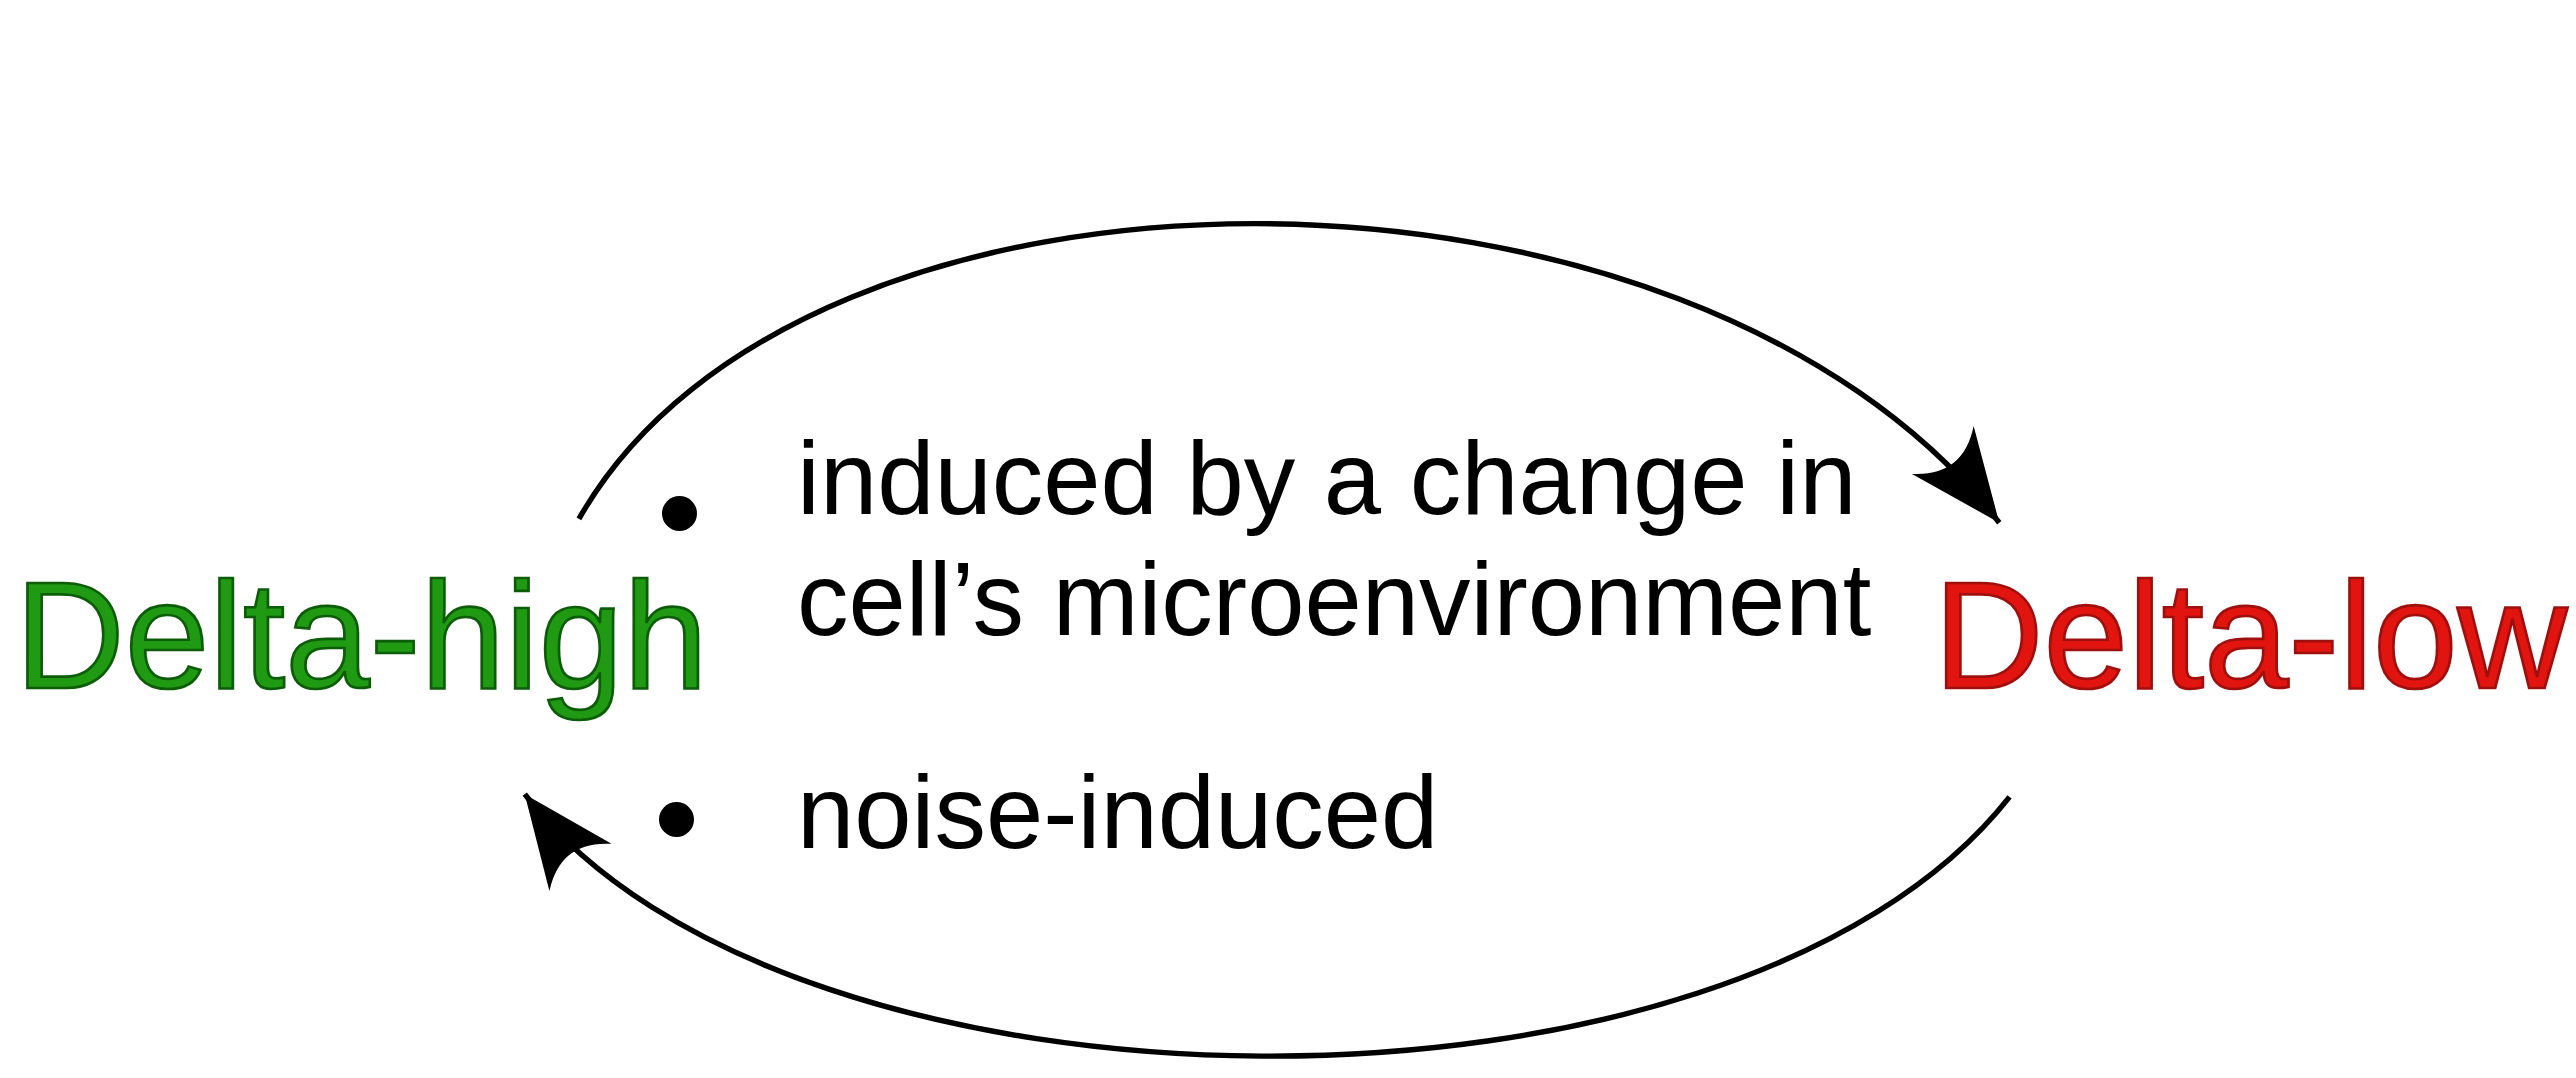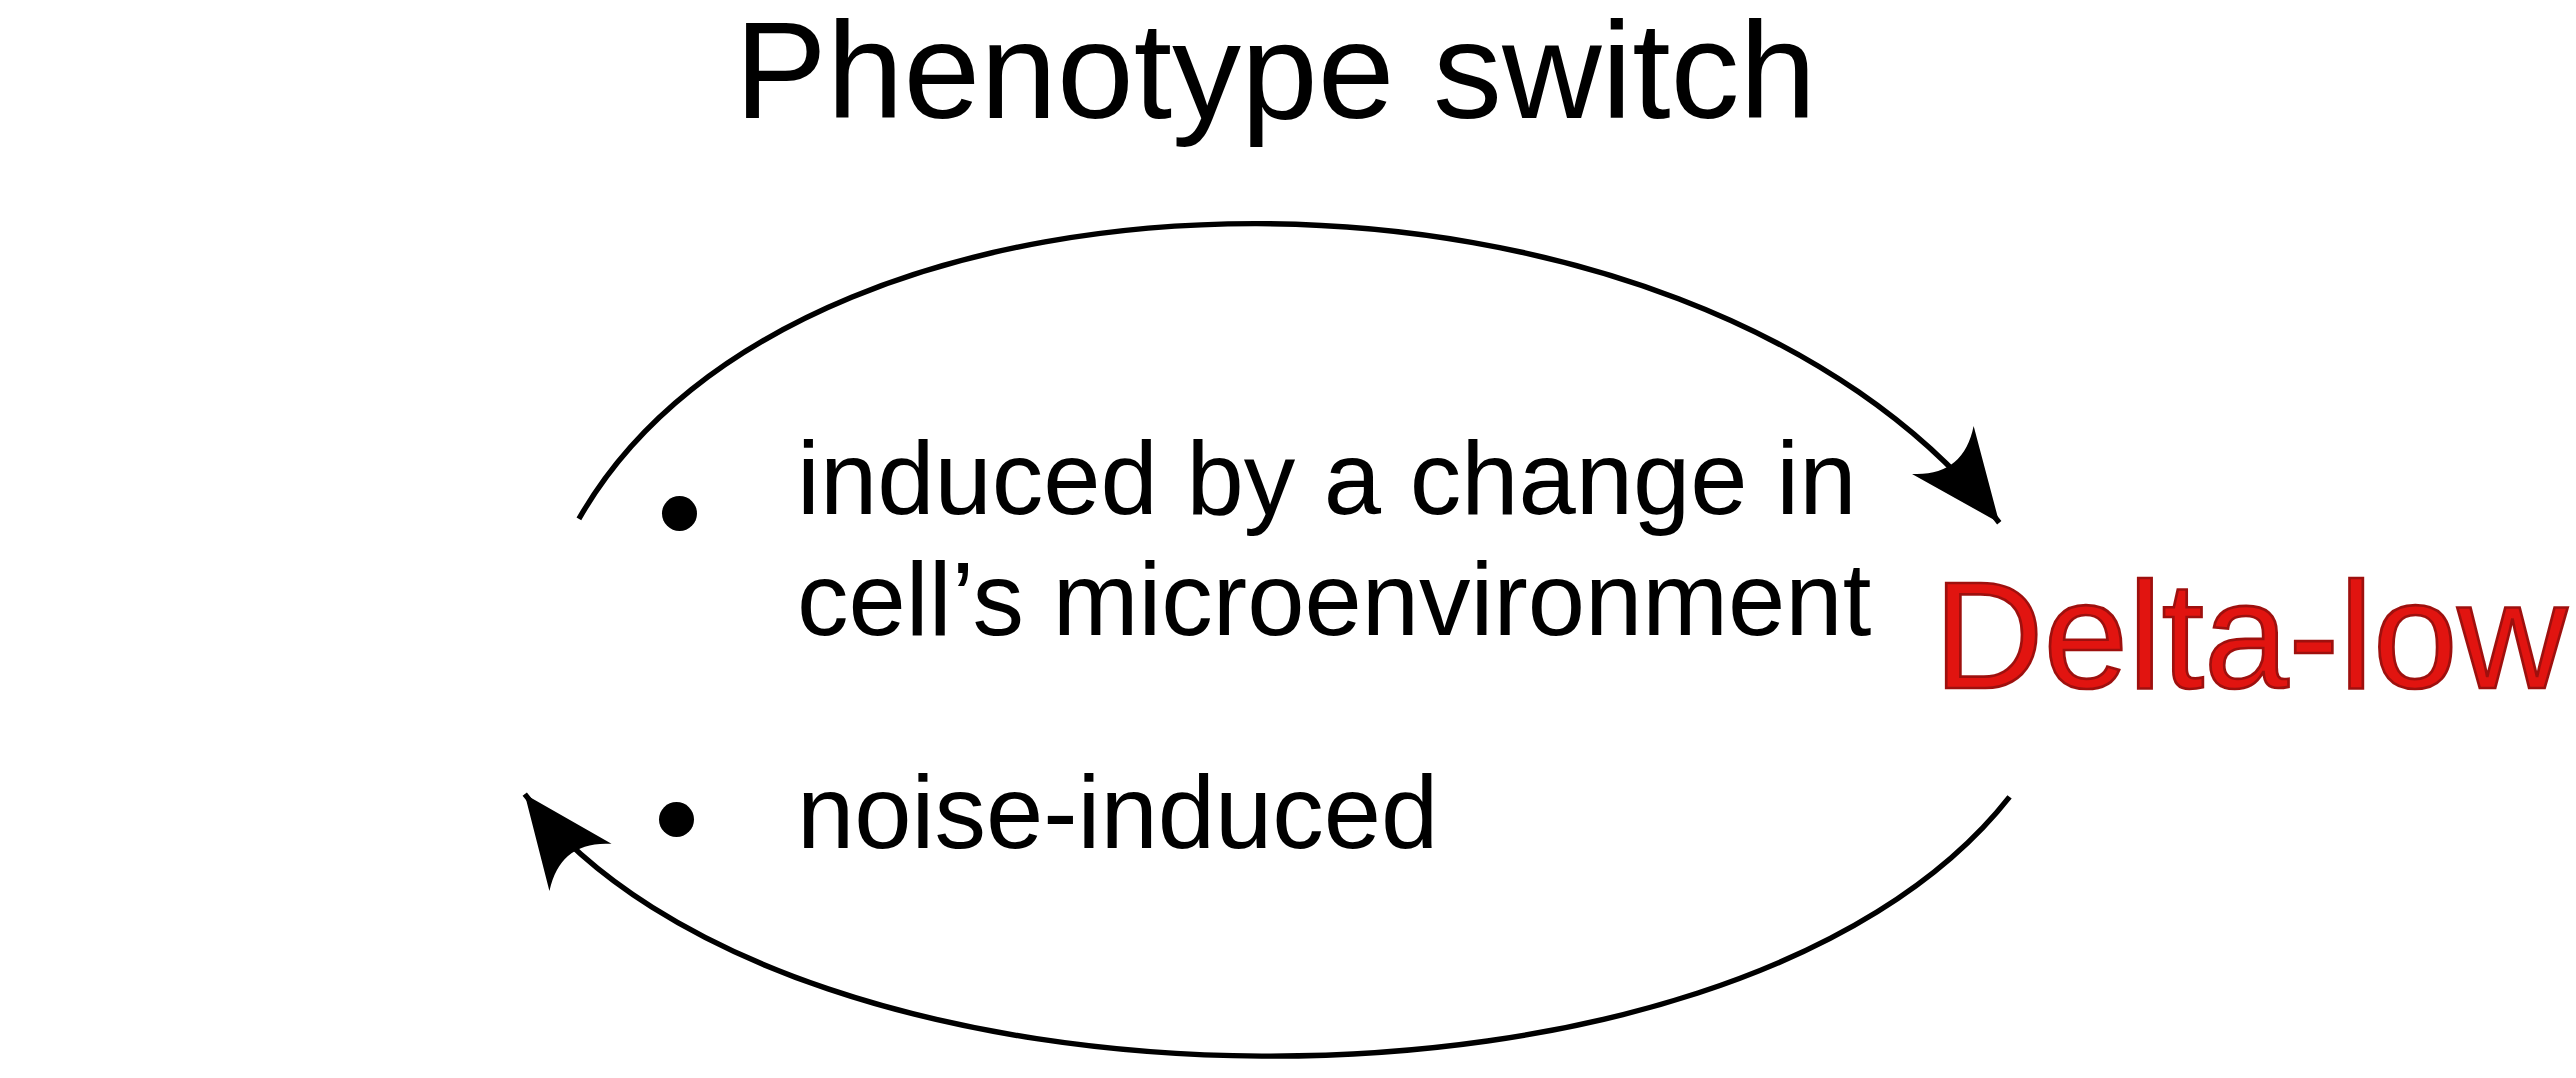--- a/index.html
+++ b/index.html
@@ -76,22 +76,22 @@
   <svg class="arrows-svg" viewBox="0 0 4754 1990" aria-hidden="true">
     <defs>
       <marker id="ah" viewBox="0 0 20 20" refX="19" refY="10" markerWidth="20" markerHeight="20" orient="auto">
         <path d="M 19 10 L 2 17.2 Q 8.2 10 2 2.8 Z" fill="#000000"></path>
       </marker>
     </defs>
     <path d="M 1068 958 C 1480 230 3120 230 3690 965" fill="none" stroke-width="10" marker-end="url(#ah)" stroke="#000000"></path>
     <path d="M 3709 1471 C 3200 2120 1450 2100 968 1466" fill="none" stroke-width="10" marker-end="url(#ah)" stroke="#000000"></path>
   </svg>
 
-  <div class="title" style="color: rgb(0, 0, 0);">Phenotype switch</div>
 
+  <div class="state-label state-high" style="color: rgb(31, 154, 18); -webkit-text-stroke-color: rgb(13, 92, 8);">Delta-high</div>
 
   <div class="state-label state-low" style="color: rgb(225, 20, 16); -webkit-text-stroke-color: rgb(158, 16, 14);">Delta-low</div>
 
   <span class="bullet-dot dot-1" style="background: rgb(0, 0, 0);"></span>
   <div class="bullet-text bullet-text-1">
     <span class="bline">induced by a change in</span>
     <span class="bline">cell’s microenvironment</span>
   </div>
 
   <span class="bullet-dot dot-2" style="background: rgb(0, 0, 0);"></span>

